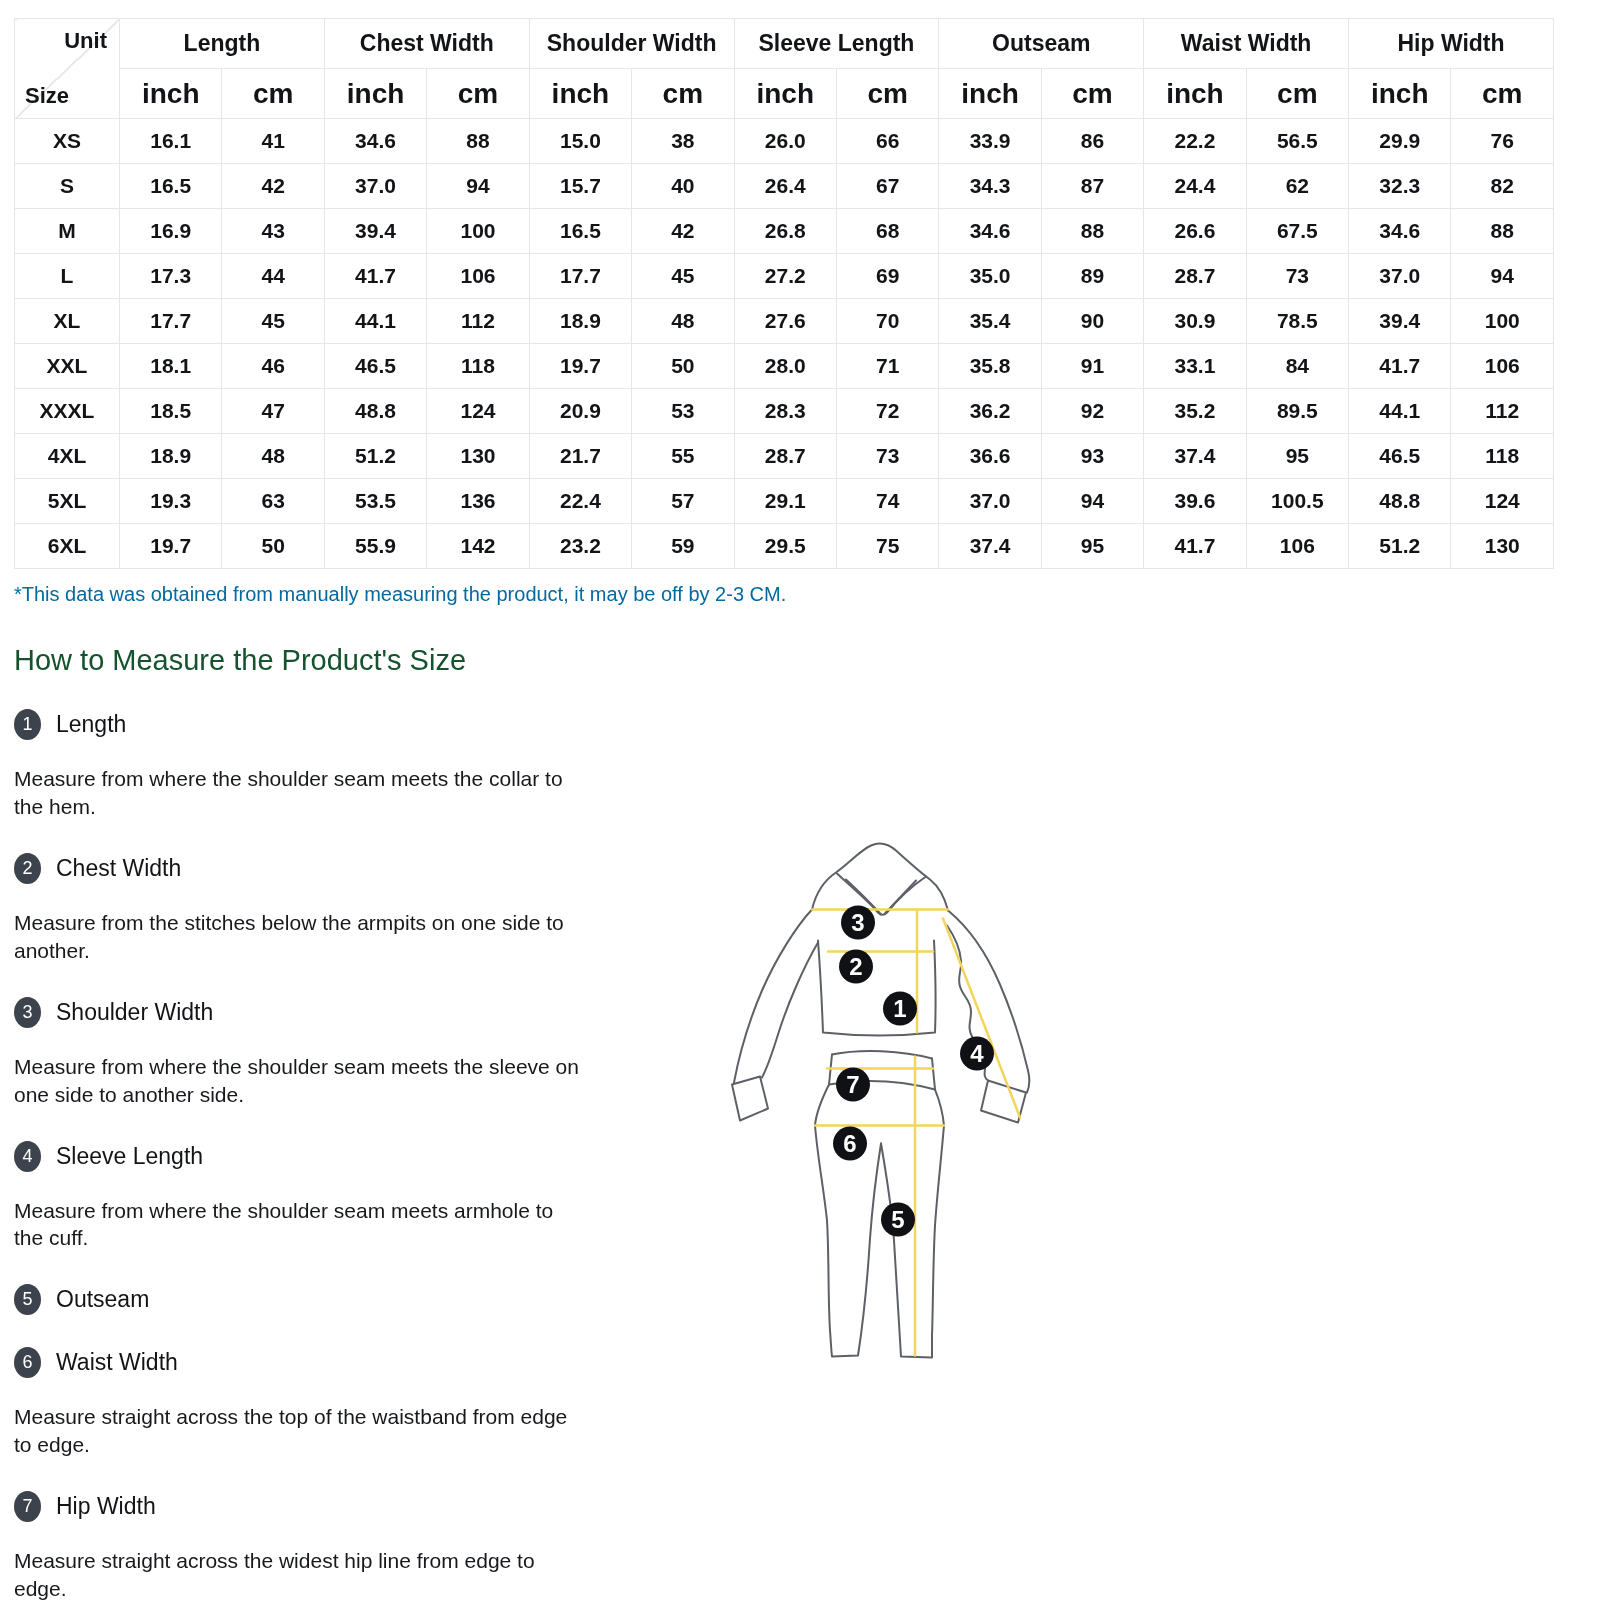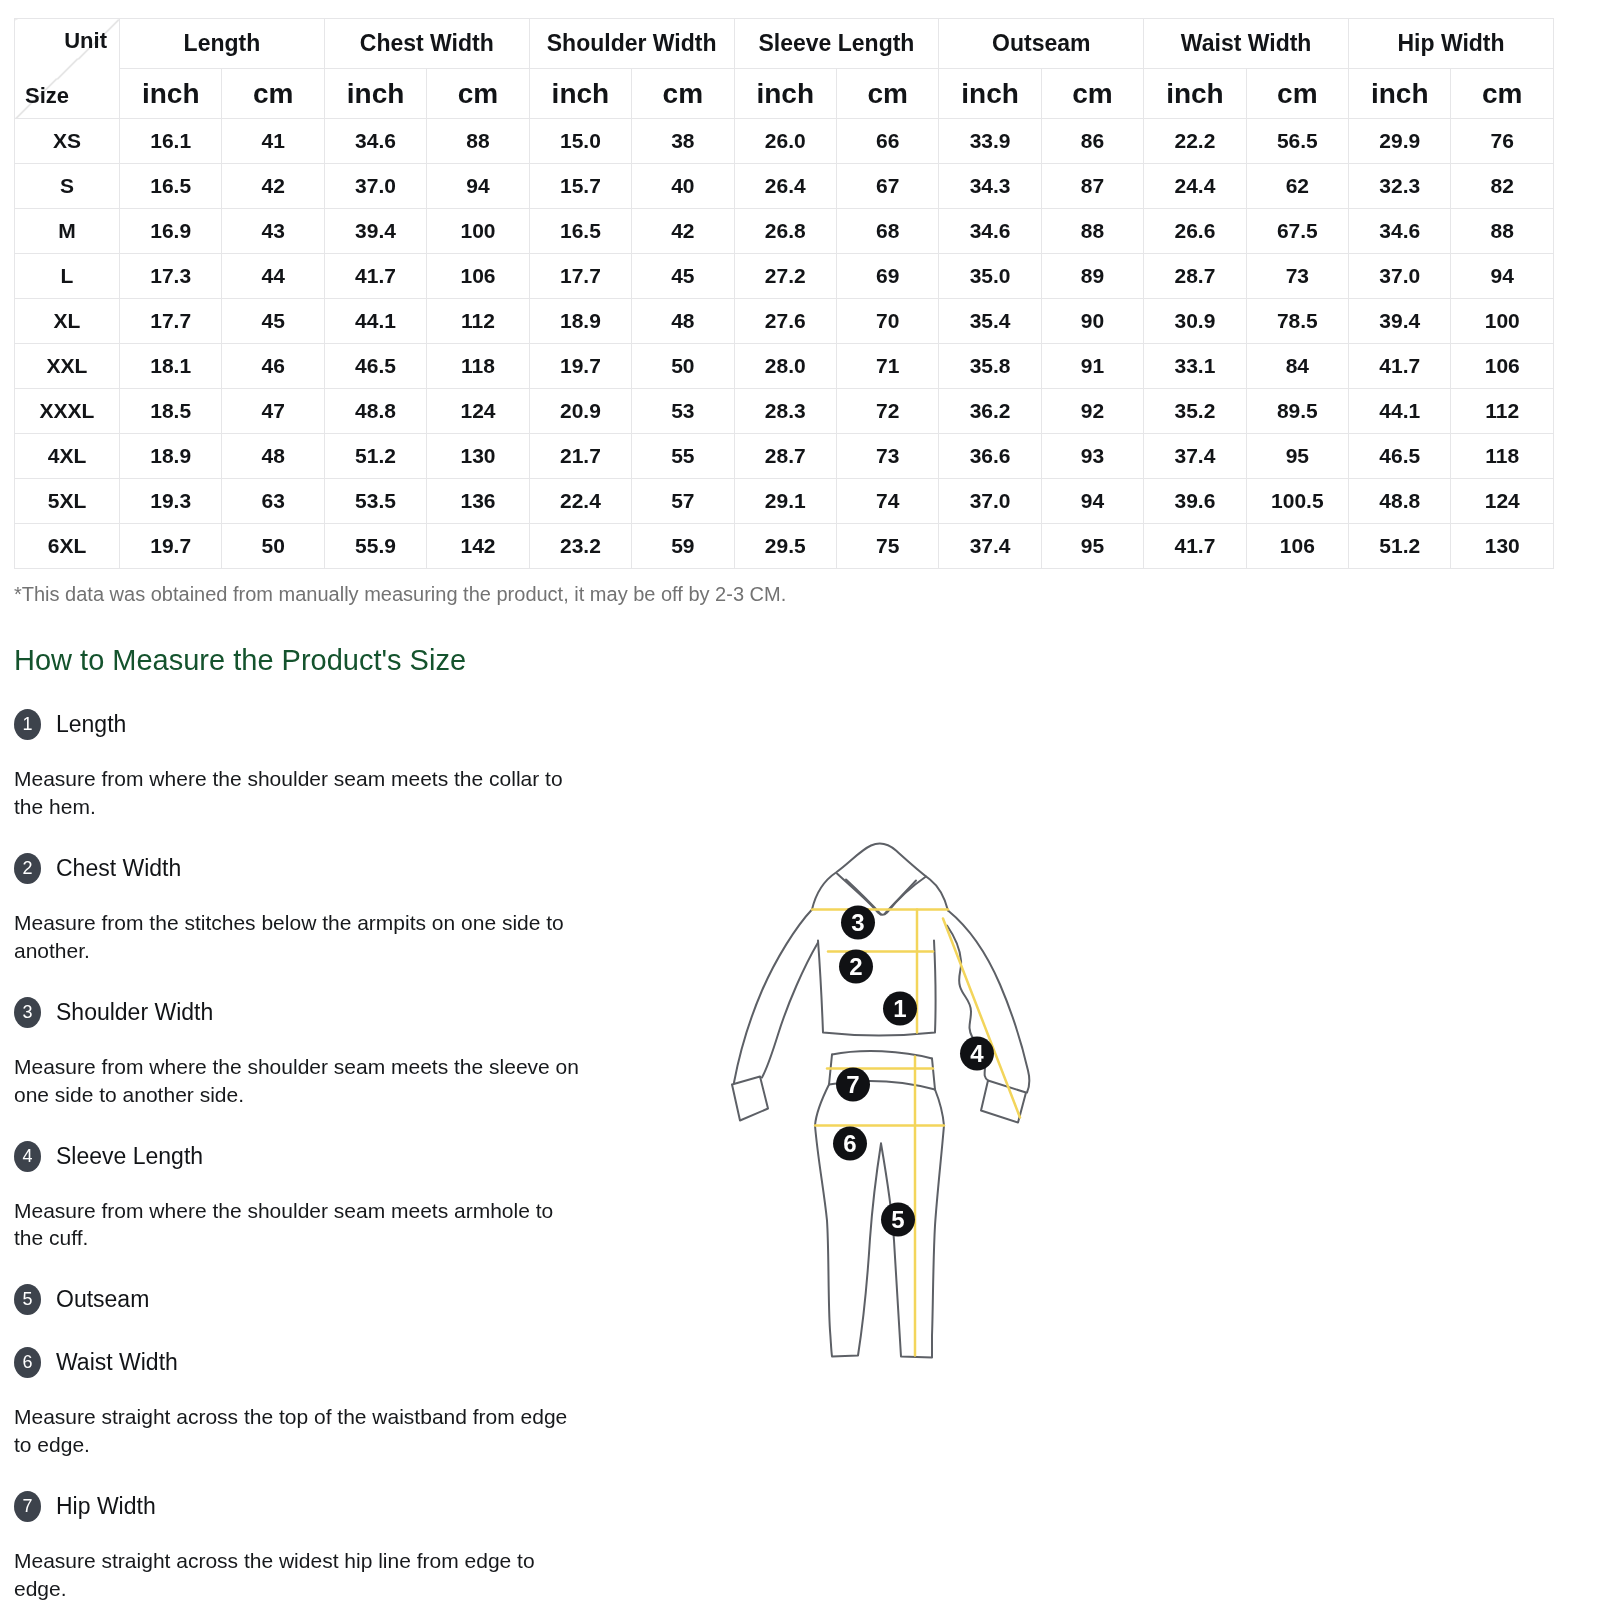--- a/index.html
+++ b/index.html
@@ -24,21 +24,21 @@
   .size-table tbody th, .size-table tbody td { height:45px; font-size:21px; }
   th.corner {
     position:relative;
     background-image:linear-gradient(to bottom right,
       transparent 49.5%, #dddddd 49.5%, #dddddd 50.5%, transparent 50.5%);
   }
   th.corner .corner-top    { position:absolute; top:9px;  right:12px; font-size:22px; }
   th.corner .corner-bottom { position:absolute; bottom:9px; left:10px; font-size:22px;text-align:right; }
 
   
-  .footnote { margin:14px 0 0 14px; font-size:20px; font-weight:400; color:#737373; }
+  .footnote { margin:14px 0 0 14px; font-size:20px; font-weight:400; color:#0369a1; }
   .howto-title { margin:38px 0 0 14px; font-size:29px; font-weight:400; color:#14532d; }
 
   
   .sections { margin-left:14px; width:575px; }
   .sec-head { display:flex; align-items:center; gap:15px; margin-top:32px; }
   .badge {
     flex:0 0 auto; width:27px; height:31px; border-radius:50%;
     background:#3d434c; color:#ffffff; font-size:18px; font-weight:400;
     display:flex; align-items:center; justify-content:center;
   }

